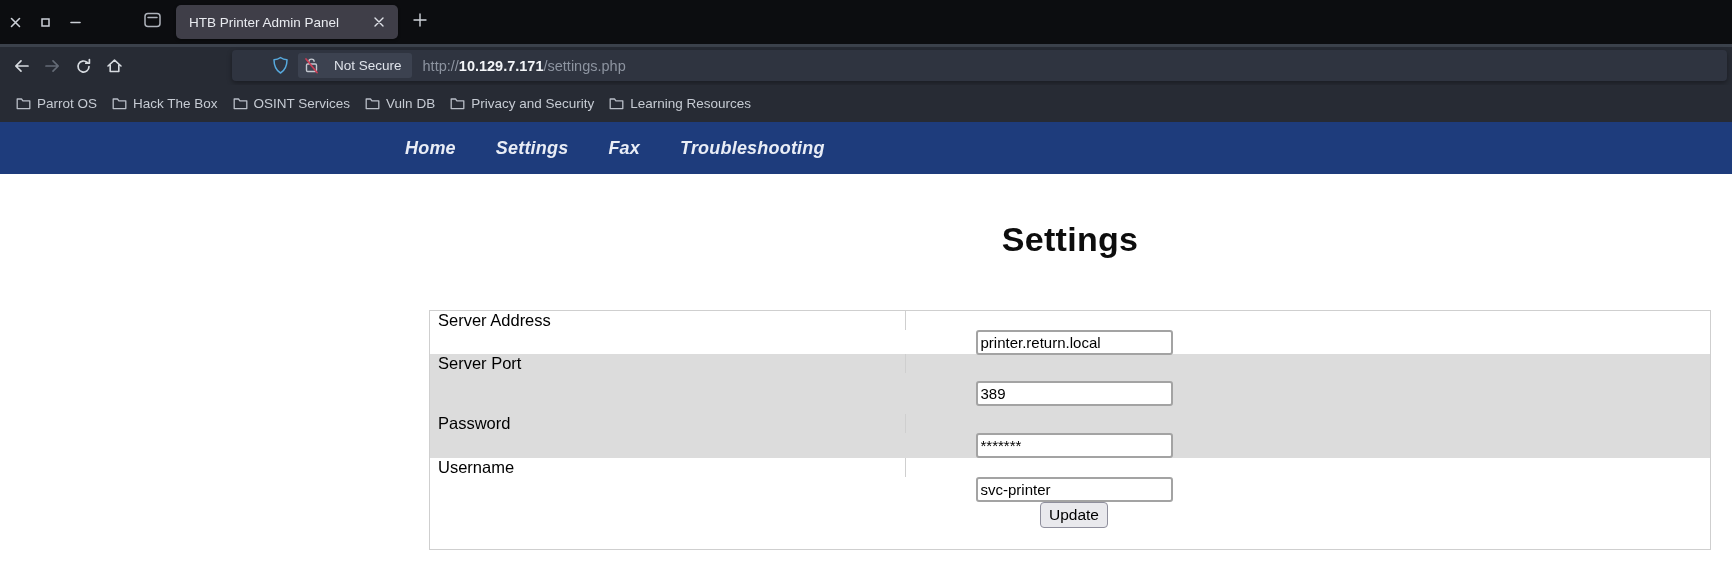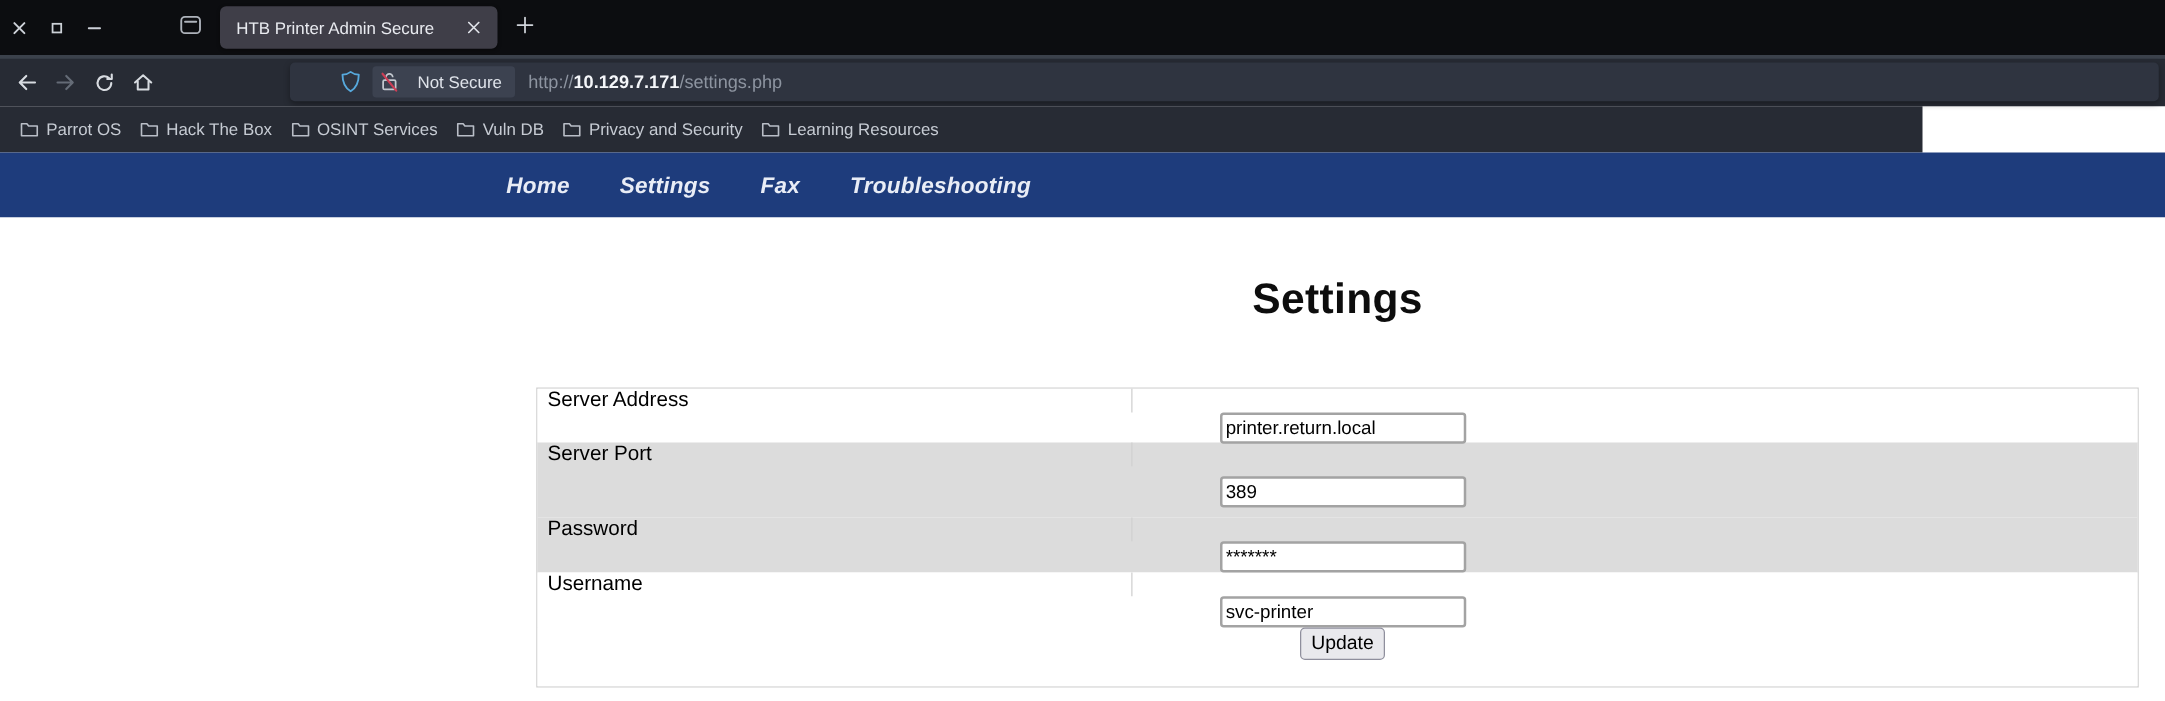--- a/index.html
+++ b/index.html
@@ -32,21 +32,21 @@
   .urlbar { position:absolute; left:232px; top:3px; width:1495px; height:31px; background:#2f3440;
             border-radius:4px; display:flex; align-items:center; box-shadow:0 2px 5px rgba(0,0,0,.35); }
   .shield-btn { margin-left:34px; width:28px; height:26px; display:flex; align-items:center; justify-content:center; }
   .sec-chip { margin-left:4px; height:25px; background:#3c4250; border-radius:3px; display:flex;
               align-items:center; padding:0 10px 0 6px;gap:10px; }
   .sec-chip .label { color:#dfe3ea; font-size:13.5px; margin-left:5px; white-space:nowrap; }
   .url-text { margin-left:11px; font-size:14.5px; white-space:nowrap; }
   .url-dim { color:#8d94a0; }
   .url-host { color:#f4f6f9; font-weight:700; }
 
-  .bookmarksbar { position:absolute; left:0; top:85px; width:1538px; height:37px; background:#272b34;
+  .bookmarksbar { position:absolute; left:0; top:85px; width:1732px; height:37px; background:#272b34;
                   display:flex; align-items:center; padding-left:10px; }
   .bm-item { display:flex; align-items:center; height:26px; padding:0 6px; margin-right:3px; border-radius:3px; }
   .bm-item .label { color:#c6cbd3; font-size:13.5px; margin-left:6px; white-space:nowrap; }
 
   
   .site-nav { position:absolute; left:0; top:122px; width:1732px; height:52px; background:#1e3c7c;font-style:italic; }
   .site-nav ul { list-style:none; display:flex; align-items:center; height:52px; padding-left:405px; gap:40px; }
   .site-nav a { color:#e9edf6; font-size:18px; font-weight:600; letter-spacing:.2px; text-decoration:none; white-space:nowrap; }
 
   .content { position:absolute; left:0; top:174px; width:1732px; height:387px; background:#fff; }
@@ -98,21 +98,21 @@
   <div class="ffview-btn">
     <span>
       <svg width="17" height="16" viewBox="0 0 17 16">
           <rect x="1" y="1.5" width="15" height="13" rx="3" fill="none" stroke="#aeb3bb" stroke-width="1.5"></rect>
           <path d="M4 5.4 H13" stroke="#aeb3bb" stroke-width="1.5" stroke-linecap="round"></path>
         </svg>
     </span>
   </div>
 
   <div class="tab">
-    <span class="tab-title">HTB Printer Admin Secure</span>
+    <span class="tab-title">HTB Printer Admin Panel</span>
     <span class="tab-close">
       <svg width="10" height="10" viewBox="0 0 10 10">
           <path d="M1 1 L9 9 M9 1 L1 9" stroke="#dfe2e8" stroke-width="1.4" stroke-linecap="round"></path>
         </svg>
     </span>
   </div>
 
   <div class="newtab-btn">
     <span>
       <svg width="14" height="14" viewBox="0 0 14 14">

